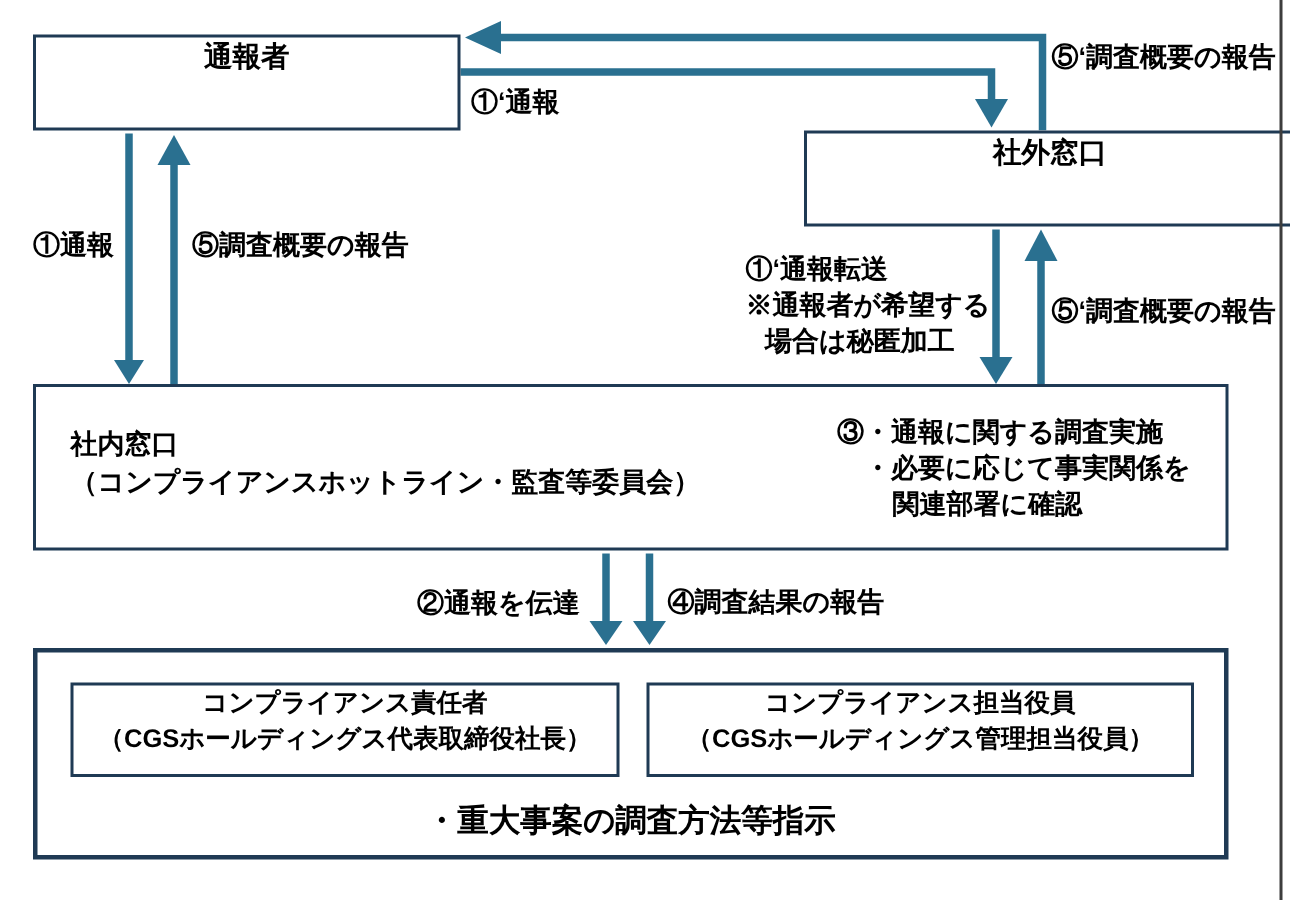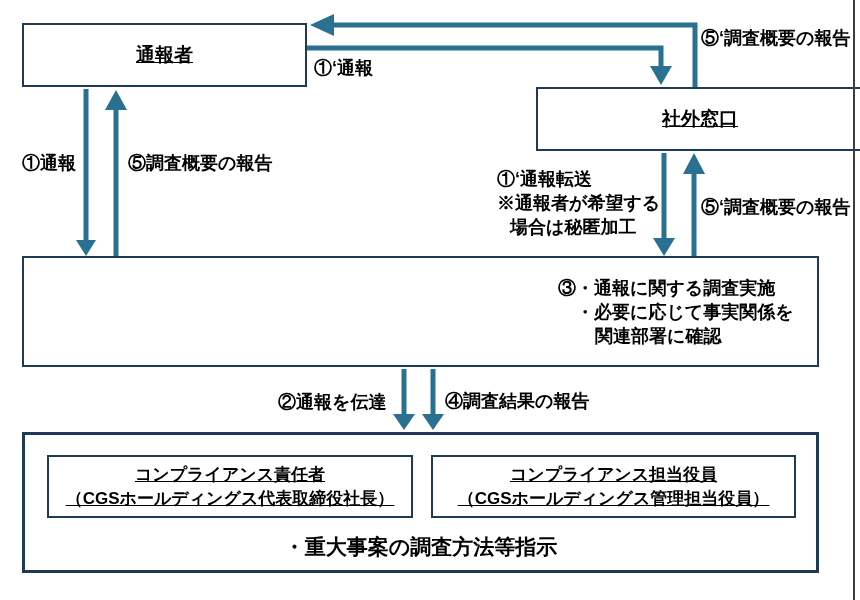--- a/index.html
+++ b/index.html
@@ -22,23 +22,22 @@
     background:var(--background);
     overflow:hidden;
   }
   .box{
     position:absolute;
     box-sizing:border-box;
     background:var(--background);
     border:2px solid var(--border);
   }
   .center-label{
-    display:flex;align-items:center;justify-content:center;
+    display:flex;justify-content:center;
     text-align:center;
-    text-decoration:underline;
   }
   .lbl{
     position:absolute;
     white-space:nowrap;
     font-size:18px;
     line-height:22px;
   }
   .multiline div{white-space:nowrap;}
   #arrows{position:absolute;left:0;top:0;pointer-events:none;}
   #arrows line, #arrows polyline{
@@ -128,20 +127,22 @@
   <div class="box center-label" id="box-reporter">
     <span>通報者</span>
   </div>
 
   <div class="box center-label" id="box-external">
     <span>社外窓口</span>
   </div>
 
   <div class="box" id="box-internal">
     <div class="multiline" id="internal-title">
+      <div>社内窓口</div>
+      <div>（コンプライアンスホットライン・監査等委員会）</div>
     </div>
     <div class="multiline" id="internal-note">
       <div class="l1">③・通報に関する調査実施</div>
       <div class="l2">・必要に応じて事実関係を</div>
       <div class="l3">関連部署に確認</div>
     </div>
   </div>
 
   <div class="box" id="box-officers">
     <div class="box center-label" id="box-officer-left">

